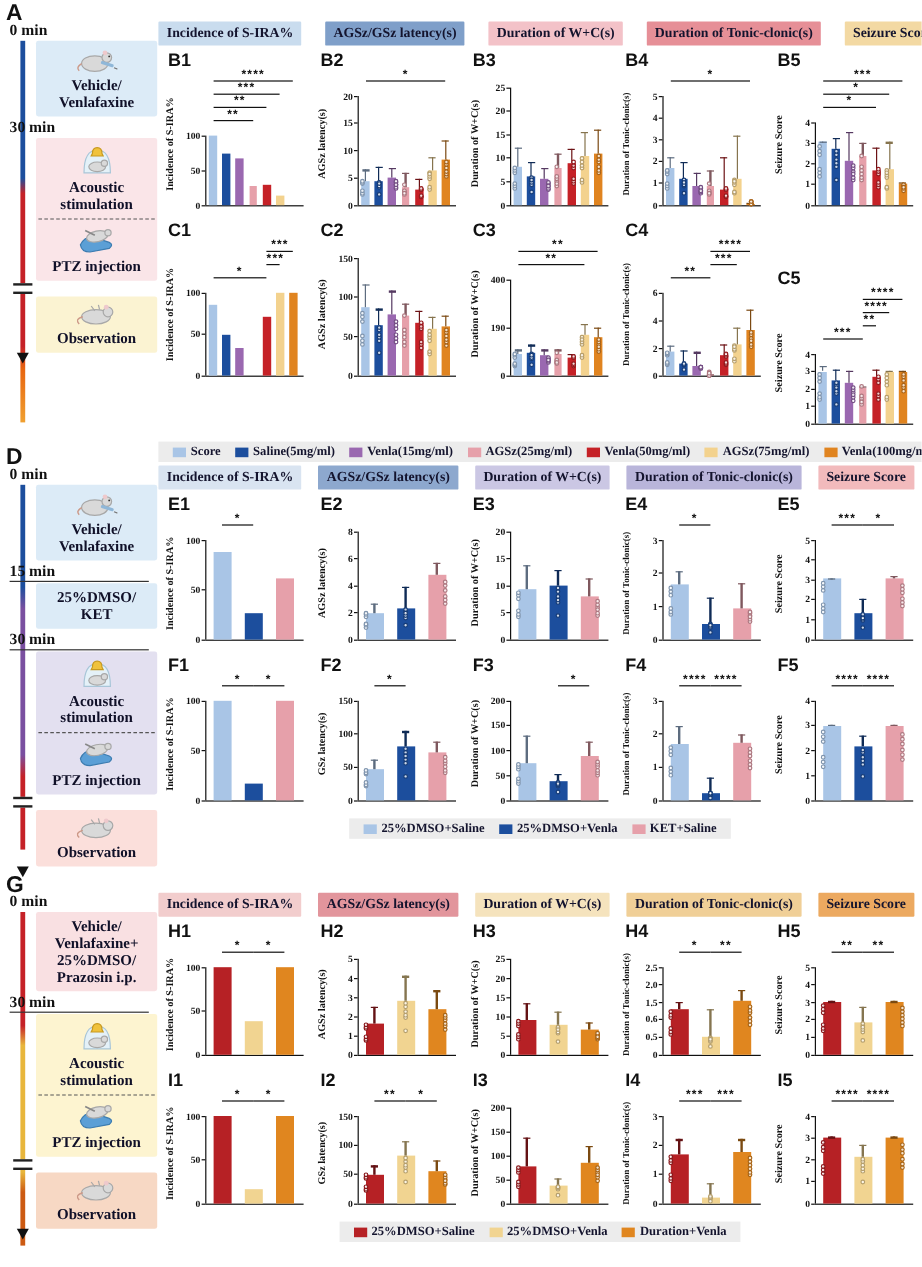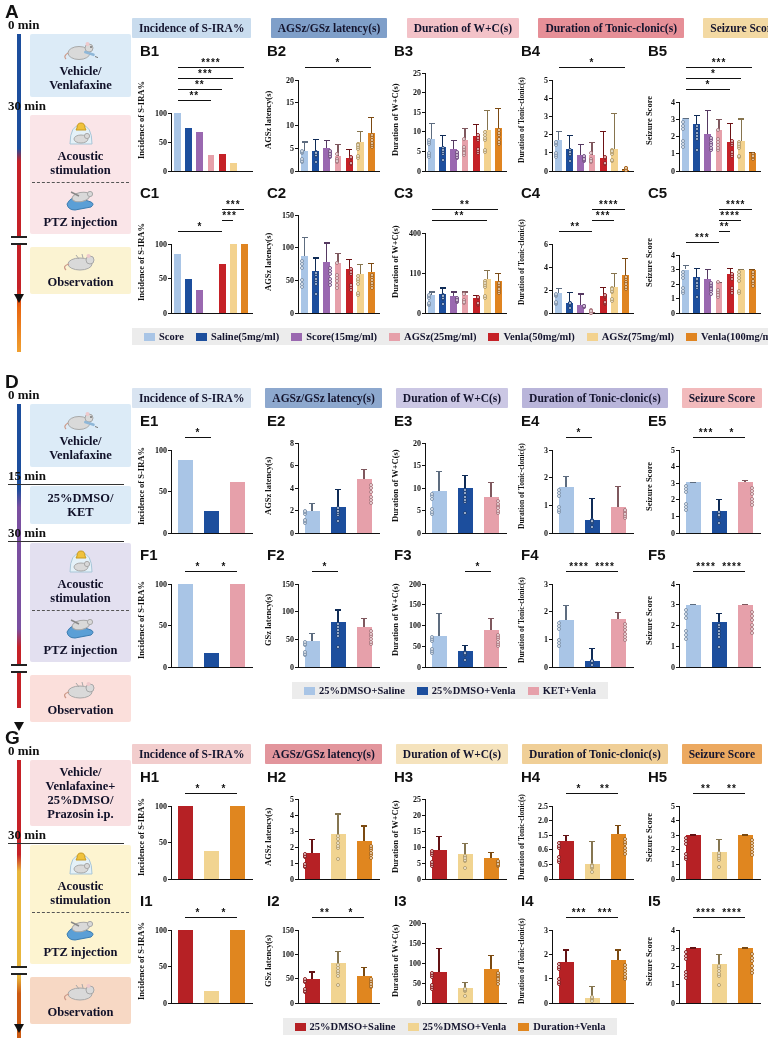--- a/index.html
+++ b/index.html
@@ -584,21 +584,21 @@
             <div class="dot" style="left: 111.431px; top: 89.5187px; border: 1px solid rgb(168, 99, 24);"></div>
             <div class="dot" style="left: 111.431px; top: 97.6453px; border: 1px solid rgb(168, 99, 24);"></div>
           </div>
           <div class="chart" style="width: 124px; height: 142px;">
             <div class="chart-id">C3</div>
             <div class="ylab" style="left: 4px; top: 22px; height: 114px; width: 12px; font-size: 8.5px;">Duration of W+C(s)</div>
             <div class="axis-y" style="left: 39px; top: 50px; height: 80px;"></div>
             <div class="axis-x" style="left: 39px; top: 130px; width: 82px;"></div>
             <div class="ytick" style="left: 9px; top: 125.5px;">0</div>
             <div class="tickmark" style="left: 35.5px; top: 129.5px;"></div>
-            <div class="ytick" style="left: 9px; top: 85.5px;">110</div>
+            <div class="ytick" style="left: 9px; top: 85.5px;">190</div>
             <div class="tickmark" style="left: 35.5px; top: 89.5px;"></div>
             <div class="ytick" style="left: 9px; top: 45.5px;">400</div>
             <div class="tickmark" style="left: 35.5px; top: 49.5px;"></div>
             <div class="bar" style="left: 42.1171px; top: 112.4px; width: 6.90857px; height: 17.6px; background: rgb(169, 197, 230);"></div>
             <div class="whisk" style="left: 44.9714px; top: 108.4px; height: 4px; background: rgb(93, 108, 127);"></div>
             <div class="cap" style="left: 42.5714px; top: 108.4px; background: rgb(93, 108, 127);"></div>
             <div class="dot" style="left: 40.5629px; top: 120.08px; border: 1px solid rgb(127, 148, 173);"></div>
             <div class="dot" style="left: 40.5629px; top: 112.58px; border: 1px solid rgb(127, 148, 173);"></div>
             <div class="dot" style="left: 40.5629px; top: 118.98px; border: 1px solid rgb(127, 148, 173);"></div>
             <div class="dot" style="left: 40.5629px; top: 111.48px; border: 1px solid rgb(127, 148, 173);"></div>
@@ -739,21 +739,21 @@
             <div class="dot" style="left: 111.431px; top: 101.807px; border: 1px solid rgb(168, 99, 24);"></div>
             <div class="dot" style="left: 111.431px; top: 91.9475px; border: 1px solid rgb(168, 99, 24);"></div>
             <div class="dot" style="left: 111.431px; top: 99.435px; border: 1px solid rgb(168, 99, 24);"></div>
             <div class="sigline" style="left: 45.5714px; width: 33.4286px; top: 48px;"></div>
             <div class="sigstars" style="left: 45.5714px; width: 33.4286px; top: 38px;">**</div>
             <div class="sigline" style="left: 79px; width: 22.2857px; top: 37px;"></div>
             <div class="sigstars" style="left: 79px; width: 22.2857px; top: 27px;">***</div>
             <div class="sigline" style="left: 79px; width: 33.4286px; top: 26px;"></div>
             <div class="sigstars" style="left: 79px; width: 33.4286px; top: 16px;">****</div>
           </div>
-          <div class="chart" style="width: 124px; height: 142px;">
+          <div class="chart" style="width: 124px; height: 142px; margin-top: 40px;">
             <div class="chart-id">C5</div>
             <div class="ylab" style="left: 4px; top: 22px; height: 114px; width: 12px; font-size: 8.5px;">Seizure Score</div>
             <div class="axis-y" style="left: 39px; top: 72px; height: 58px;"></div>
             <div class="axis-x" style="left: 39px; top: 130px; width: 82px;"></div>
             <div class="ytick" style="left: 9px; top: 125.5px;">0</div>
             <div class="tickmark" style="left: 35.5px; top: 129.5px;"></div>
             <div class="ytick" style="left: 9px; top: 111px;">1</div>
             <div class="tickmark" style="left: 35.5px; top: 115px;"></div>
             <div class="ytick" style="left: 9px; top: 96.5px;">2</div>
             <div class="tickmark" style="left: 35.5px; top: 100.5px;"></div>
@@ -839,21 +839,21 @@
             <div class="legend-item">
               <div class="legend-swatch" style="background: rgb(169, 197, 230);"></div>
               <div>Score</div>
             </div>
             <div class="legend-item">
               <div class="legend-swatch" style="background: rgb(28, 78, 157);"></div>
               <div>Saline(5mg/ml)</div>
             </div>
             <div class="legend-item">
               <div class="legend-swatch" style="background: rgb(154, 104, 176);"></div>
-              <div>Score(15mg/ml)</div>
+              <div>Venla(15mg/ml)</div>
             </div>
             <div class="legend-item">
               <div class="legend-swatch" style="background: rgb(230, 160, 170);"></div>
               <div>AGSz(25mg/ml)</div>
             </div>
             <div class="legend-item">
               <div class="legend-swatch" style="background: rgb(197, 33, 39);"></div>
               <div>Venla(50mg/ml)</div>
             </div>
             <div class="legend-item">
@@ -1345,21 +1345,21 @@
             <div class="legend-item">
               <div class="legend-swatch" style="background: rgb(169, 197, 230);"></div>
               <div>25%DMSO+Saline</div>
             </div>
             <div class="legend-item">
               <div class="legend-swatch" style="background: rgb(28, 78, 157);"></div>
               <div>25%DMSO+Venla</div>
             </div>
             <div class="legend-item">
               <div class="legend-swatch" style="background: rgb(230, 160, 170);"></div>
-              <div>KET+Venla</div>
+              <div>KET+Saline</div>
             </div>
           </div>
         </div>
       </div>
     </div>
     <div class="section" style="height: 330px;">
       <div class="panel-letter">G</div>
       <div class="timeline">
         <div class="tl-line" style="background: linear-gradient(rgb(197, 33, 39) 0%, rgb(197, 33, 39) 34%, rgb(232, 182, 60) 40%, rgb(232, 182, 60) 78%, rgb(204, 90, 18) 84%, rgb(204, 90, 18) 100%);"></div>
         <div class="tl-time">0 min</div>

